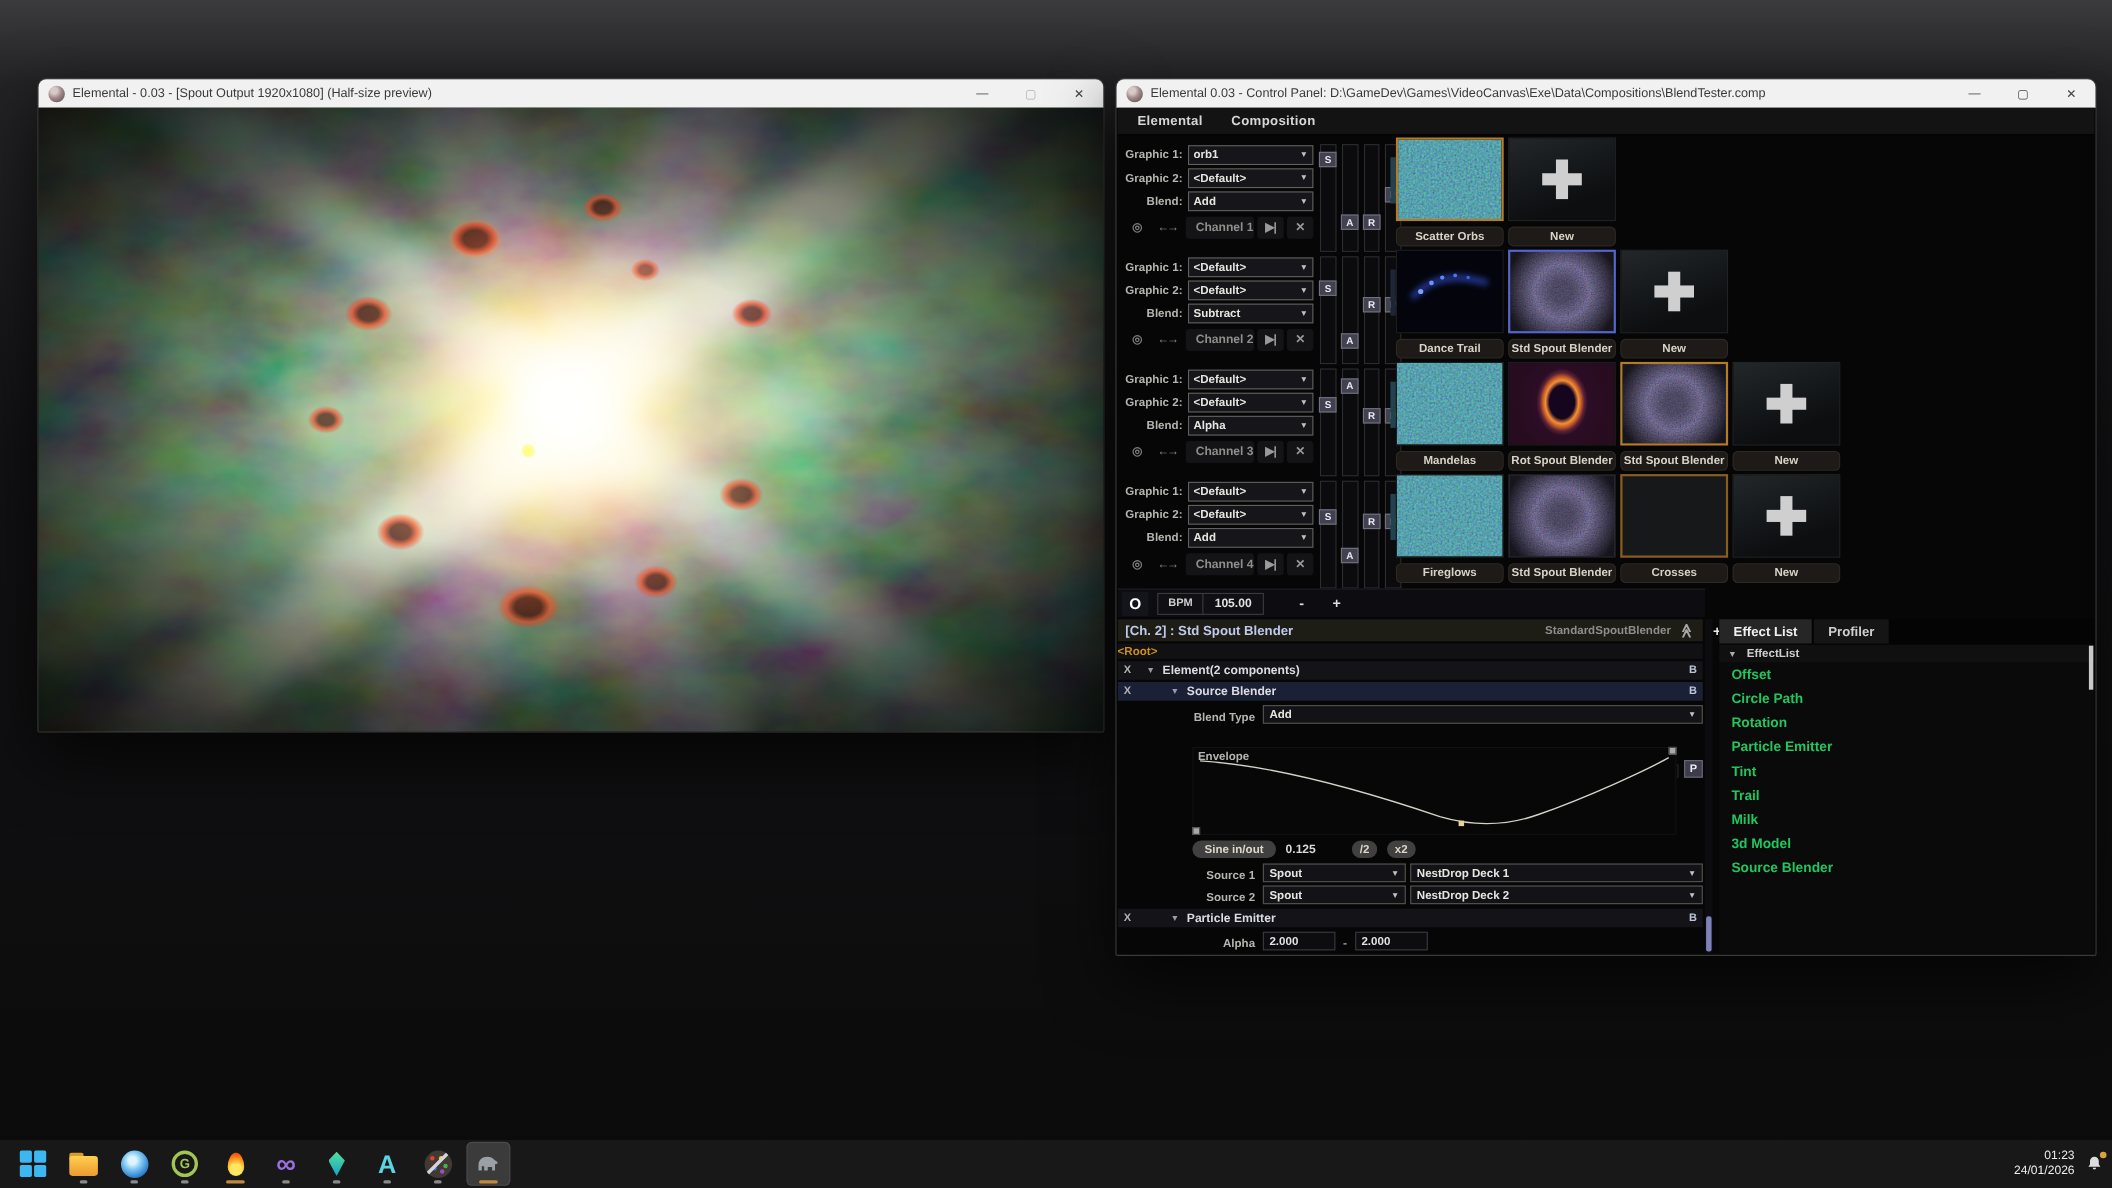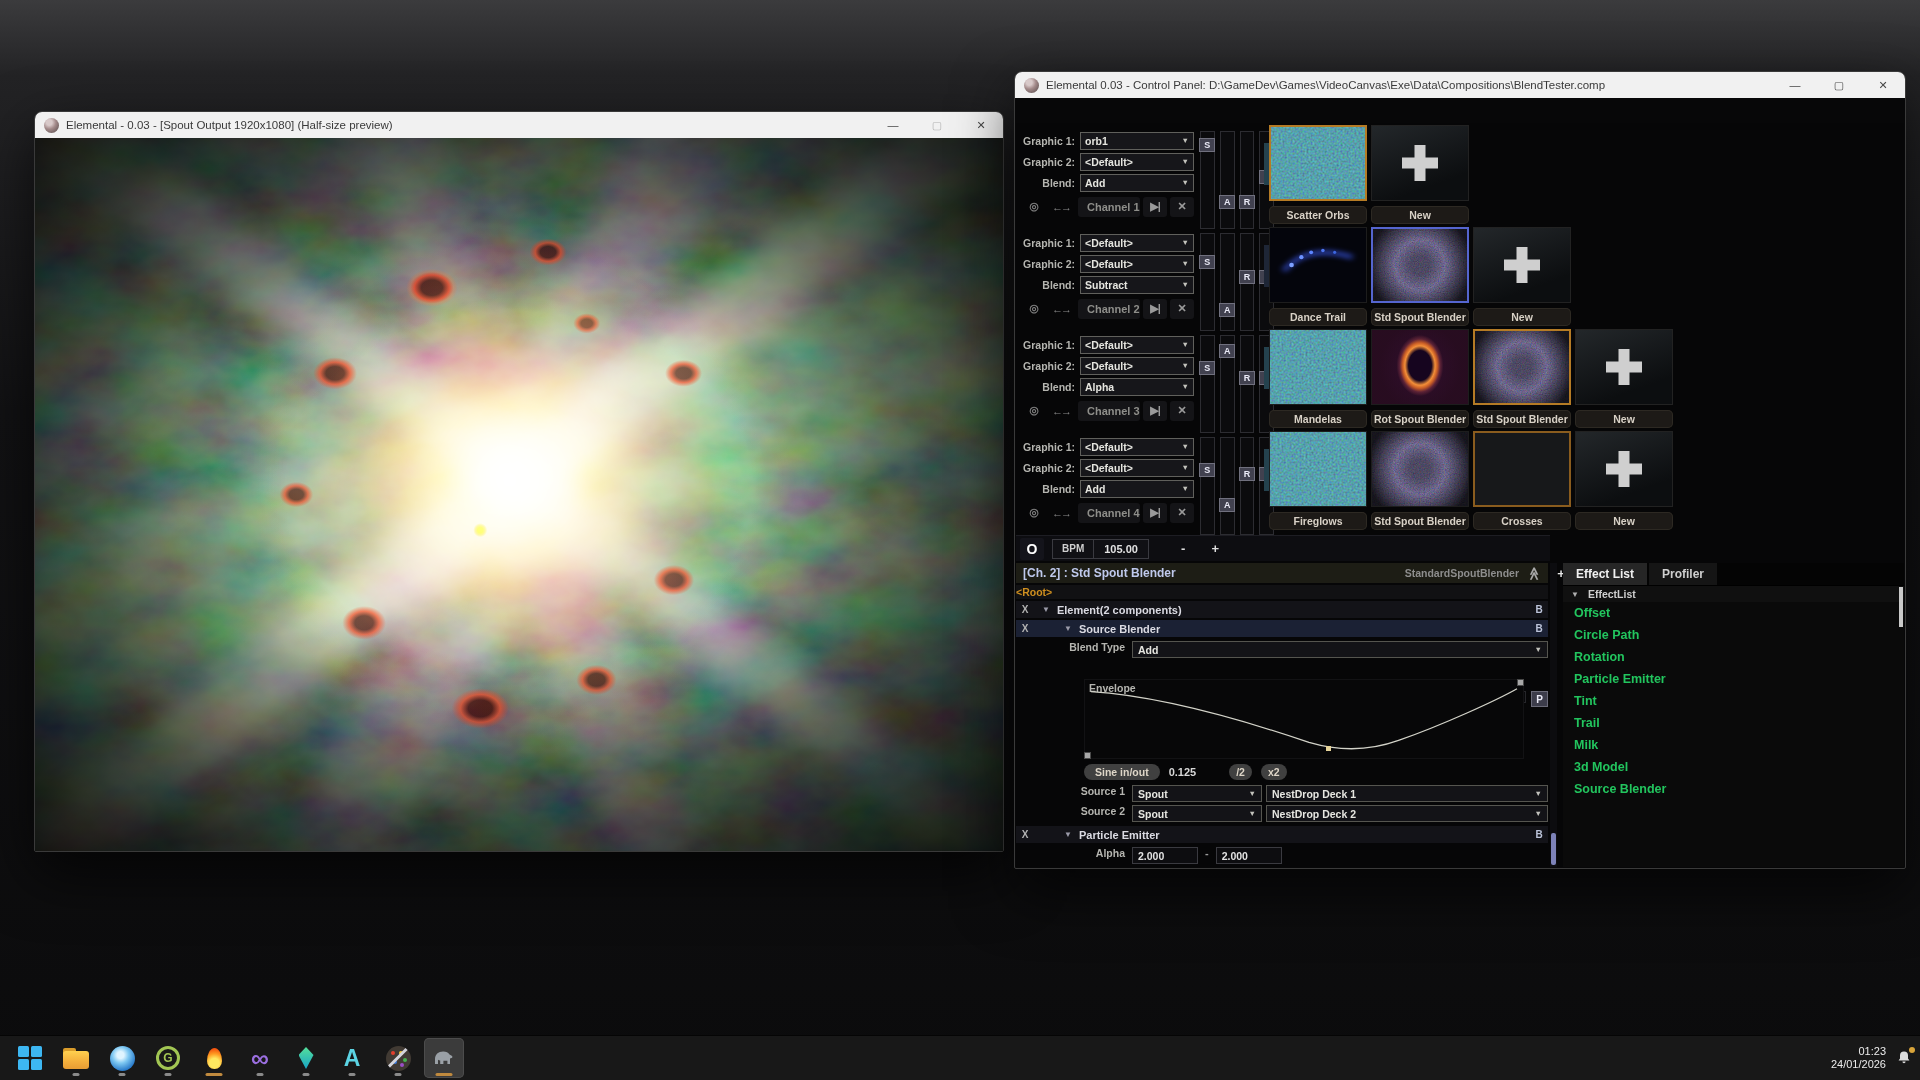--- a/index.html
+++ b/index.html
@@ -123,21 +123,21 @@
   .insp-plus{position:absolute;left:537px;top:440px;width:16px;height:20px;color:#e8e8e8;font-size:13px;
     font-weight:bold;display:flex;align-items:center;justify-content:center;}
   .root-row{position:absolute;left:0;top:462px;width:532px;height:14px;background:#111113;display:flex;align-items:center;}
   .root-label{color:#cf8f1f;font-size:10.5px;font-weight:bold;}
   .tree-row{position:absolute;left:0;width:532px;height:17px;display:flex;align-items:center;background:#131318;}
   .tree-row.hl{background:#1b2134;}
   .tree-x{width:18px;text-align:center;color:#b2b2b2;font-size:10px;font-weight:bold;}
   .tree-arrow{color:#9a9aa8;font-size:8px;margin-right:7px;}
   .tree-label{color:#dadae2;font-size:11px;font-weight:bold;}
   .tree-b{margin-left:auto;width:18px;text-align:center;color:#bcc4da;font-size:10px;font-weight:bold;}
-  .prow{position:absolute;left:0;width:532px;display:flex;align-items:flex-start;}
+  .prow{position:absolute;left:0;width:532px;display:flex;align-items:flex-end;padding-left:16px;}
   .p-label{width:116px;text-align:right;padding-right:7px;color:#b5b5b0;font-size:10.5px;font-weight:bold;}
   .p-field{height:17px;background:#131317;border:1px solid #55554f;display:flex;align-items:center;padding:0 5px;
     color:#e6e6e0;font-size:10.5px;font-weight:bold;}
   .mix-track{flex:1;height:12px;background:#08080a;border:1px solid #26262a;position:relative;}
   .mix-handle{position:absolute;left:3px;top:1px;width:5px;height:8px;background:#9aa0b8;}
   .mix-tick{position:absolute;left:57%;top:0;width:1px;height:5px;background:#55555f;}
   .pbtn{width:17px;height:16px;margin-left:5px;background:#3c3c4a;border:1px solid #6a6a78;color:#eaeaf6;
     font-size:10px;font-weight:bold;display:flex;align-items:center;justify-content:center;}
   .env{position:absolute;left:68px;top:556px;width:440px;height:80px;background:#070708;border:1px solid #121214;}
   .env-label{position:absolute;left:4px;top:2px;color:#b5b5b0;font-size:10.5px;font-weight:bold;}
@@ -215,21 +215,21 @@
     </filter>
     <filter id="fPreview" x="0" y="0" width="100%" height="100%">
       <feTurbulence type="fractalNoise" baseFrequency="0.012 0.02" numOctaves="4" seed="11" stitchTiles="stitch"></feTurbulence>
       <feColorMatrix type="matrix" values="0.45 0 0 0 0  0 0.6 0 0 0.04  0 0 0.42 0 0.04  0 0 0 0 1"></feColorMatrix>
     </filter>
   </defs>
 </svg>
 
 <div class="screen">
 
-  <div class="window" style="left:34px;top:71px;width:970px;height:741px;margin-top:40px;">
+  <div class="window" style="left:34px;top:71px;width:970px;height:595px;">
     <div class="titlebar">
       <span class="app-ico"></span>
       <span class="title">Elemental - 0.03 - [Spout Output 1920x1080] (Half-size preview)</span>
       <div class="win-btns">
         <span class="win-btn">—</span>
         <span class="win-btn dim">▢</span>
         <span class="win-btn">✕</span>
       </div>
     </div>
     <div class="preview">
@@ -253,20 +253,24 @@
   <div class="window" style="left:1014px;top:71px;width:892px;height:798px;">
     <div class="titlebar">
       <span class="app-ico"></span>
       <span class="title">Elemental 0.03 - Control Panel: D:\GameDev\Games\VideoCanvas\Exe\Data\Compositions\BlendTester.comp</span>
       <div class="win-btns">
         <span class="win-btn">—</span>
         <span class="win-btn">▢</span>
         <span class="win-btn">✕</span>
       </div>
     </div>
+    <div class="menubar">
+      <span class="menu-item">Elemental</span>
+      <span class="menu-item">Composition</span>
+    </div>
 
     <div class="cw-content">
 
       <div class="ch-block" style="top:8px;">
         <div class="ch-row">
             <span class="ch-label">Graphic 1:</span>
           <div class="ch-field">
               <span>orb1</span>
               <span class="dd">▼</span>
             </div>

